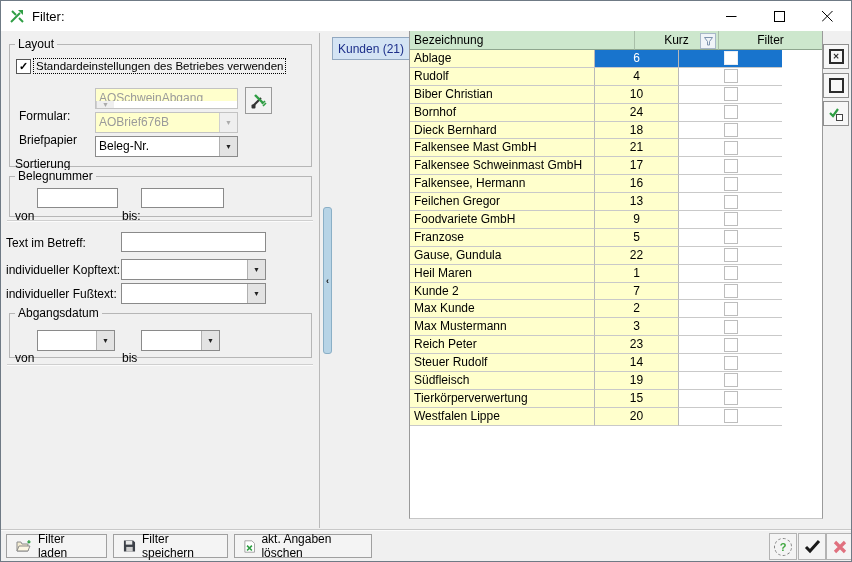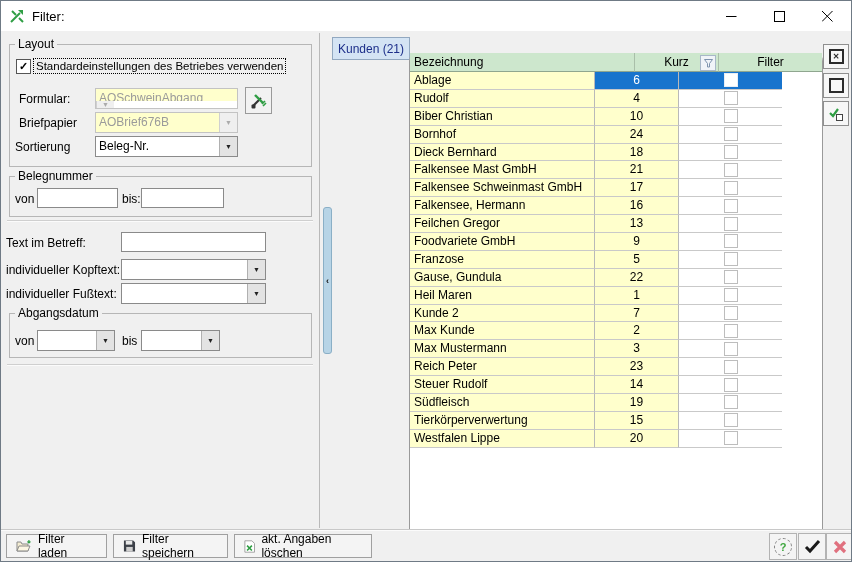--- a/index.html
+++ b/index.html
@@ -9,40 +9,40 @@
   .title-icon{position:absolute;left:8px;top:7px;width:16px;height:16px;}
   .title-text{position:absolute;left:31px;top:8px;font-size:13px;}
   .win-btn{position:absolute;top:0;width:48px;height:30px;display:flex;align-items:center;justify-content:center;background:#fff;}
   .win-btn svg{display:block;}
   .btn-min{left:706px;}.btn-max{left:754px;}.btn-close{left:802px;}
   
   .left-panel{position:absolute;left:2px;top:32px;width:316px;height:495px;background:#f0f0f0;border-right:1px solid #b9b9b9;}
   .grp{position:absolute;border:1px solid #b6b6b6;background:#f0f0f0;text-align:center;}
   .grp-label{position:absolute;top:-7px;left:5px;background:#f0f0f0;padding:0 3px;line-height:13px;font-size:12px;}
   .sep{position:absolute;left:6px;width:306px;height:0;border-top:1px solid #cfcfcf;border-bottom:1px solid #fbfbfb;}
-  .lbl{position:absolute;white-space:nowrap;}
+  .lbl{position:absolute;white-space:nowrap;margin-top:17px;}
   .rlbl{position:absolute;white-space:nowrap;text-align:left;width:110px;left:5px;}
   .chkbox{position:absolute;width:13px;height:13px;background:#fff;border:1px solid #555;display:flex;align-items:center;justify-content:center;}
   .chkbox .tick{display:none;font-size:11px;font-weight:bold;line-height:11px;margin-top:-1px;}
   .chkbox.checked .tick{display:block;}
   .chk-label{position:absolute;border:1px dotted #000;padding:0 2px;white-space:nowrap;font-size:11.5px;line-height:14px;}
   .txt{position:absolute;height:18px;border:1px solid #8a8a8a;background:#fff;font-family:"Liberation Sans",sans-serif;font-size:12px;padding:0 3px;box-sizing:content-box;}
   .combo{position:absolute;height:21px;display:flex;border:1px solid #8a8a8a;background:#fff;box-sizing:border-box;}
   .combo .cbox{flex:1;font-size:12px;line-height:19px;padding:0 3px;overflow:hidden;white-space:nowrap;}
   .combo .carrow{width:17px;background:#e3e3e3;border-left:1px solid #b0b0b0;display:flex;align-items:center;justify-content:center;font-size:7px;color:#222;}
   .combo.disabled{border-color:#c3c3c3;}
   .combo.disabled .cbox{background:#ffffcc;color:#9b9b9b;}
   .combo.disabled .carrow{background:#efefef;color:#ababab;border-left-color:#d0d0d0;}
   .tool-btn{position:absolute;width:25px;height:25px;background:#f2f2f2;border:1px solid #9a9a9a;display:flex;align-items:center;justify-content:center;}
   
   .splitter{position:absolute;left:322px;top:206px;width:7px;height:145px;background:#b7d4e6;border:1px solid #8aafc6;border-radius:3px;display:flex;align-items:center;justify-content:center;font-size:9px;font-weight:bold;color:#111;}
   
   .tab{position:absolute;left:331px;top:36px;width:76px;height:21px;background:#d4e4f4;border:1px solid #92a8c0;display:flex;align-items:center;justify-content:center;color:#1d2f8a;font-size:12px;}
   
-  .tbl{position:absolute;left:408px;top:52px;width:412px;height:487px;background:#fff;border-left:1px solid #9a9a9a;border-right:1px solid #9a9a9a;border-bottom:1px solid #c6c6c6;border-radius:8px;}
+  .tbl{position:absolute;left:408px;top:30px;width:412px;height:487px;background:#fff;border-left:1px solid #9a9a9a;border-right:1px solid #9a9a9a;border-bottom:1px solid #c6c6c6;}
   .thead{display:flex;height:19px;}
   .th{background:#cde7cd;border-right:1px solid #a9bfa9;border-bottom:1px solid #8fa68f;font-size:12px;line-height:18px;box-sizing:border-box;position:relative;}
   .th-name{width:225px;padding-left:4px;}
   .th-kurz{width:84px;text-align:center;}
   .th-filter{width:103px;text-align:center;border-right:none;}
   .funnel-btn{position:absolute;right:2px;top:2px;width:14px;height:14px;background:#f0f4f8;border:1px solid #a8b8c8;display:flex;align-items:center;justify-content:center;}
   .trow{display:flex;height:17.9px;}
   .td{box-sizing:border-box;border-right:1px solid #b9b9b9;border-bottom:1px solid #c9c9c9;font-size:12px;line-height:16px;overflow:hidden;white-space:nowrap;}
   .td-name{width:185px;background:#ffffcc;padding-left:4px;}
   .td-kurz{width:84px;background:#ffffcc;text-align:center;}

